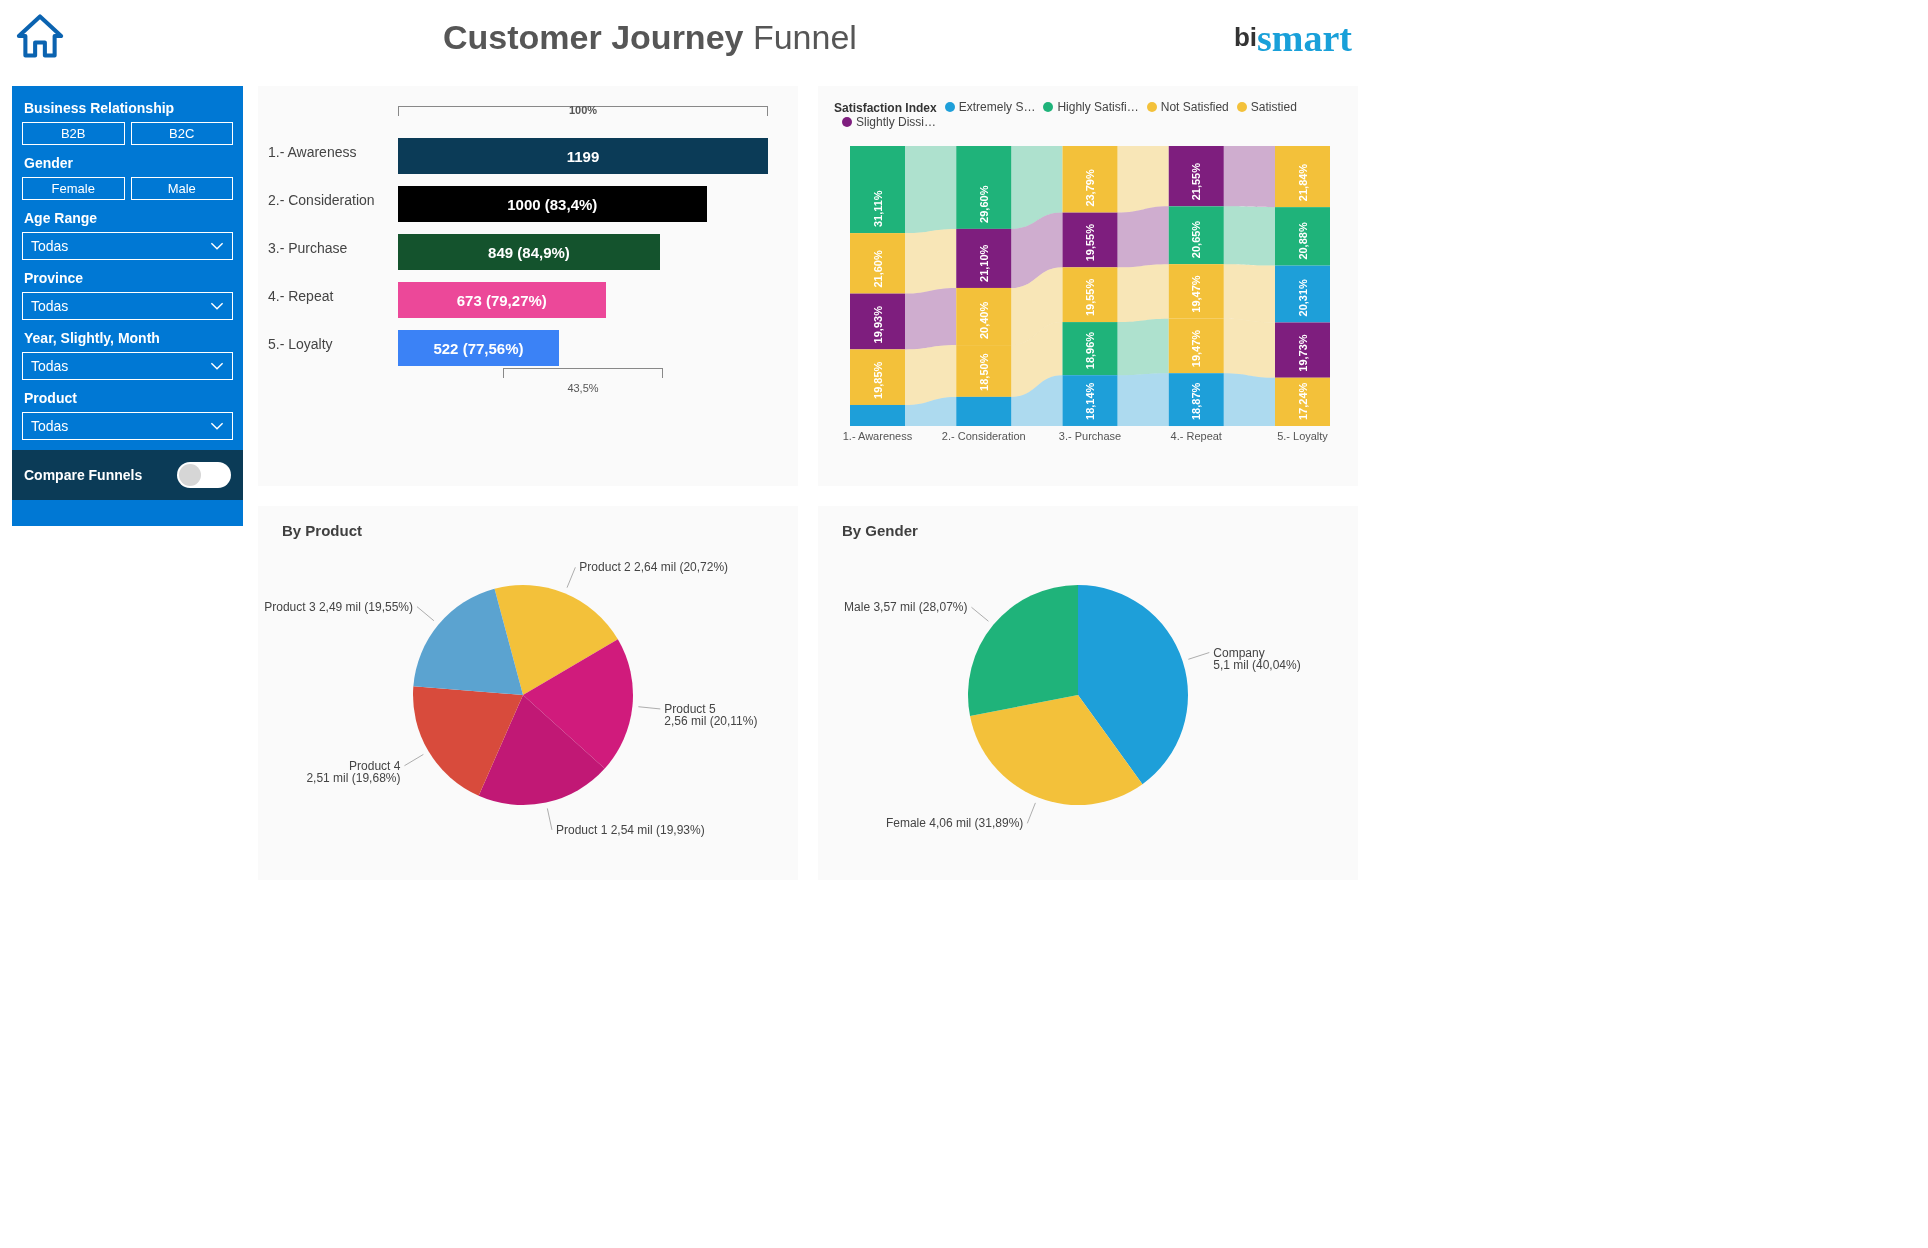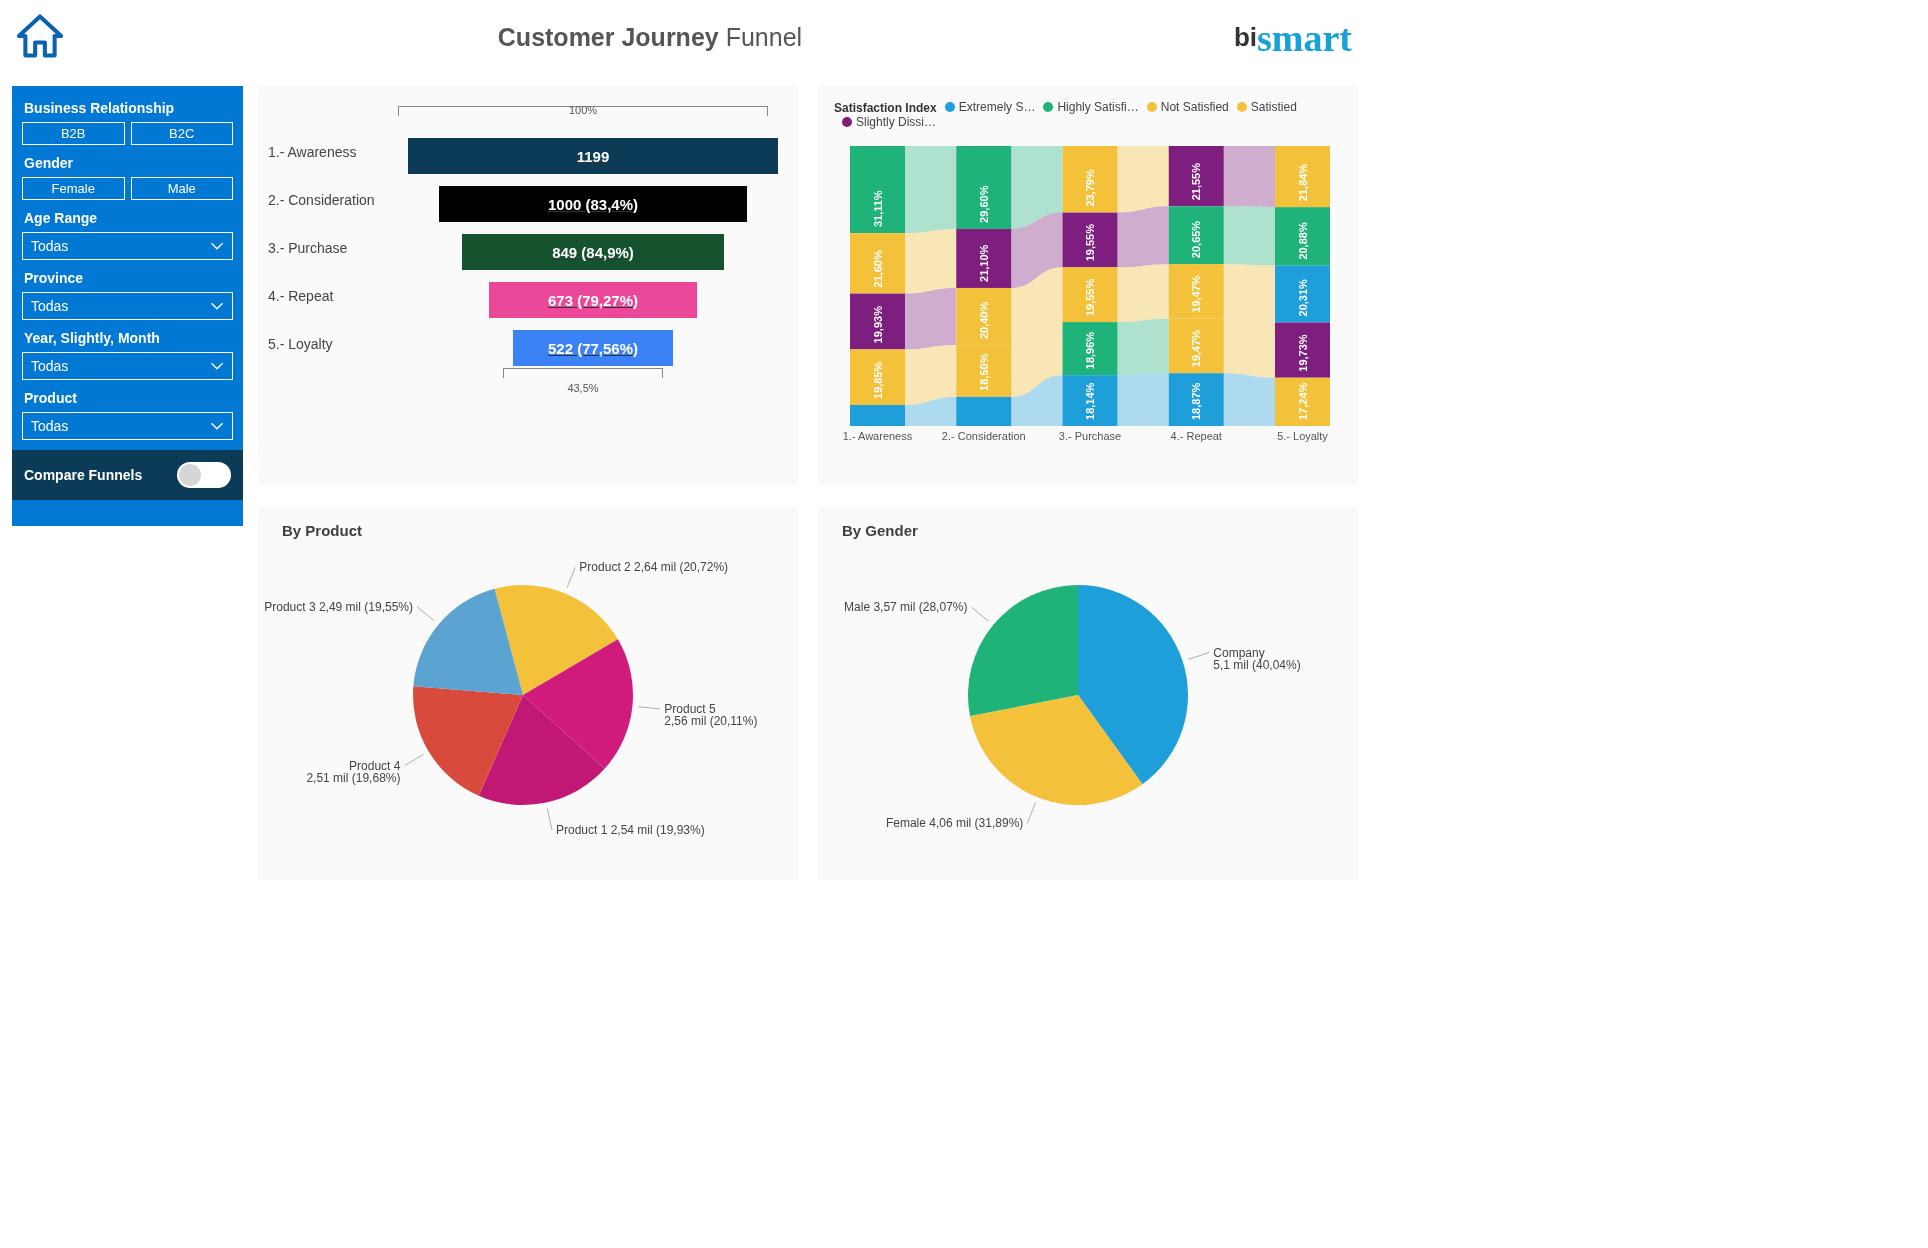--- a/index.html
+++ b/index.html
@@ -2,21 +2,21 @@
 <html><head>
 <meta charset="utf-8">
 <style>
   * { box-sizing: border-box; }
   html, body { margin:0; padding:0; font-family:"Segoe UI", Arial, sans-serif; background:#fff; color:#333; }
   .app { width:1370px; height:890px; position:relative; background:#fff; }
 
   
   .header { height:75px; display:flex; align-items:center; justify-content:space-between; padding:0 18px 0 14px; }
   .home-icon svg { width:52px; height:52px; }
-  .title { font-size:25px; color:#565656; font-weight:400;}
+  .title { font-size:34px; color:#565656; font-weight:400;}
   .title .bold { font-weight:700;}
   .logo { display:flex; align-items:flex-end; }
   .logo .bi { font-weight:700; font-size:26px; color:#333; font-family:Arial;}
   .logo .smart { font-family:"Brush Script MT","Segoe Script",cursive; font-size:38px; color:#19A0D9; font-weight:700; line-height:0.8;}
 
   
   .sidebar { position:absolute; left:12px; top:86px; width:231px; background:#0078D4; color:#fff; height:440px; }
   .sidebar .pad { padding:10px 10px 0 10px;}
   .sb-label { font-size:14px; font-weight:700; margin:4px 0 6px 2px; color:#fff;}
   .btn-row { display:flex; gap:6px; margin-bottom:10px;}
@@ -31,21 +31,21 @@
 
   
   .grid { position:absolute; left:258px; top:86px; right:12px; bottom:10px; display:grid; grid-template-columns:540px 1fr; grid-template-rows:400px 1fr; gap:20px;}
   .card { background:#fafafa; overflow:hidden;}
   .card-title{ font-size:15px; font-weight:700; color:#3f3f3f; margin:16px 0 6px 24px;}
 
   
   .funnel-wrap{ padding:20px 10px 10px 10px; height:100%;}
   .funnel-row{ display:flex; align-items:center; height:48px;}
   .funnel-lbl{ width:130px; font-size:14px; color:#444;}
-  .funnel-bar-zone{ flex:1; position:relative; height:28px; display:flex; justify-content:center;text-decoration:underline;}
+  .funnel-bar-zone{ flex:1; position:relative; height:28px; display:flex; justify-content:flex-start;}
   .funnel-bar{ height:36px; display:flex; align-items:center; justify-content:center; color:#fff; font-size:15px; font-weight:600;}
   .funnel-axis-top, .funnel-axis-bot { position:relative; height:22px;}
   .axis-line{ height:10px; border-left:1px solid #888; border-right:1px solid #888; border-top:1px solid #888; margin:0 auto;}
   .axis-lbl{ position:absolute; left:0; right:0; text-align:center; font-size:11px; color:#555;}
 
   
   .sankey-legend{ font-size:12px; color:#444; padding:14px 10px 0 16px;}
   .lg-title{ font-weight:600; color:#333;}
   .lg-item{ display:inline-flex; align-items:center; margin-left:8px;}
   .lg-dot{ width:10px; height:10px; border-radius:50%; display:inline-block; margin-right:4px;}
@@ -132,21 +132,21 @@
       <div class="toggle">
           <div class="knob"></div>
         </div>
     </div>
   </div>
 
   <div class="grid">
 
     <div class="card">
       <div class="funnel-wrap" id="funnel-wrap">
-          <div class="funnel-axis-top" style="margin-left: 130px; width: 370px;">
+          <div class="funnel-axis-top" style="margin-left: 130px; width: 370px; font-weight: bold;">
             <div class="axis-lbl" style="top:-2px">100%</div>
             <div class="axis-line" style="width:370px"></div>
           </div>
           <div class="funnel-row">
             <div class="funnel-lbl">1.- Awareness</div>
       <div class="funnel-bar-zone">
               <div class="funnel-bar" style="width:370px;background:#0B3B57">1199</div>
             </div>
           </div>
           <div class="funnel-row">

